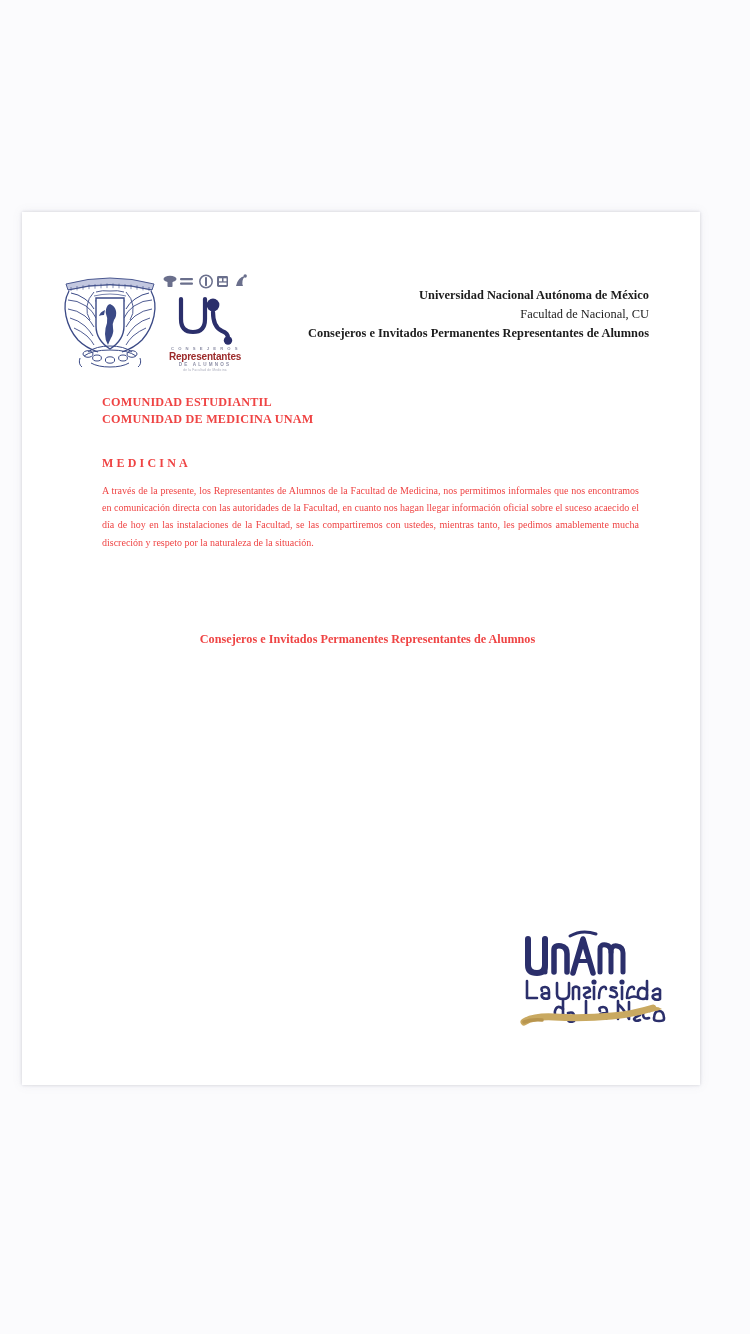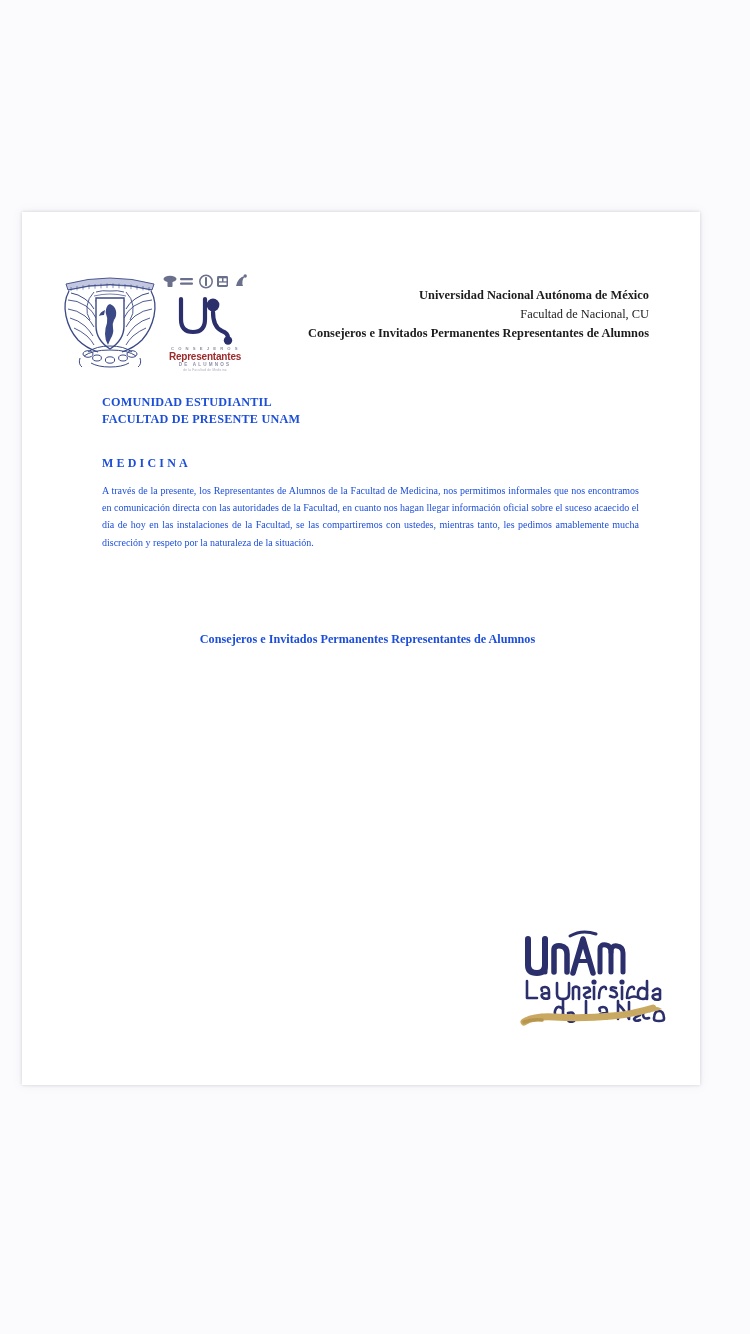--- a/index.html
+++ b/index.html
@@ -102,21 +102,21 @@
   }
   .header-text .h-line.light {
     font-weight: normal;
     font-size: 12.4px;
   }
   .header-text .h-spacer { height: 9px; }
 
   
   .content {
     padding: 0 51px 0 80px;
-    color: #1d4ed8;
+    color: #ef4444;
   }
 
   .addressee {
     margin-top: 22px;
     font-weight: bold;
     font-size: 12.2px;
     line-height: 16.5px;
     letter-spacing: 0.2px;
   }
 
@@ -246,21 +246,21 @@
       <div class="h-line light">Facultad de Nacional, CU</div>
       <div class="h-line">Consejeros e Invitados Permanentes Representantes de Alumnos</div>
       <div class="h-spacer"></div>
     </div>
   </div>
 
   <div class="content">
 
     <div class="addressee">
       <div>COMUNIDAD ESTUDIANTIL</div>
-      <div>FACULTAD DE PRESENTE UNAM</div>
+      <div>COMUNIDAD DE MEDICINA UNAM</div>
     </div>
 
     <div class="presente">MEDICINA</div>
 
     <p class="body-text">A través de la presente, los Representantes de Alumnos de la Facultad de Medicina, nos permitimos informales que nos encontramos en comunicación directa con las autoridades de la Facultad, en cuanto nos hagan llegar información oficial sobre el suceso acaecido el día de hoy en las instalaciones de la Facultad, se las compartiremos con ustedes, mientras tanto, les pedimos amablemente mucha discreción y respeto por la naturaleza de la situación.</p>
 
     <div class="signature">
       <div>Consejeros e Invitados Permanentes Representantes de Alumnos</div>
     </div>
   </div>

